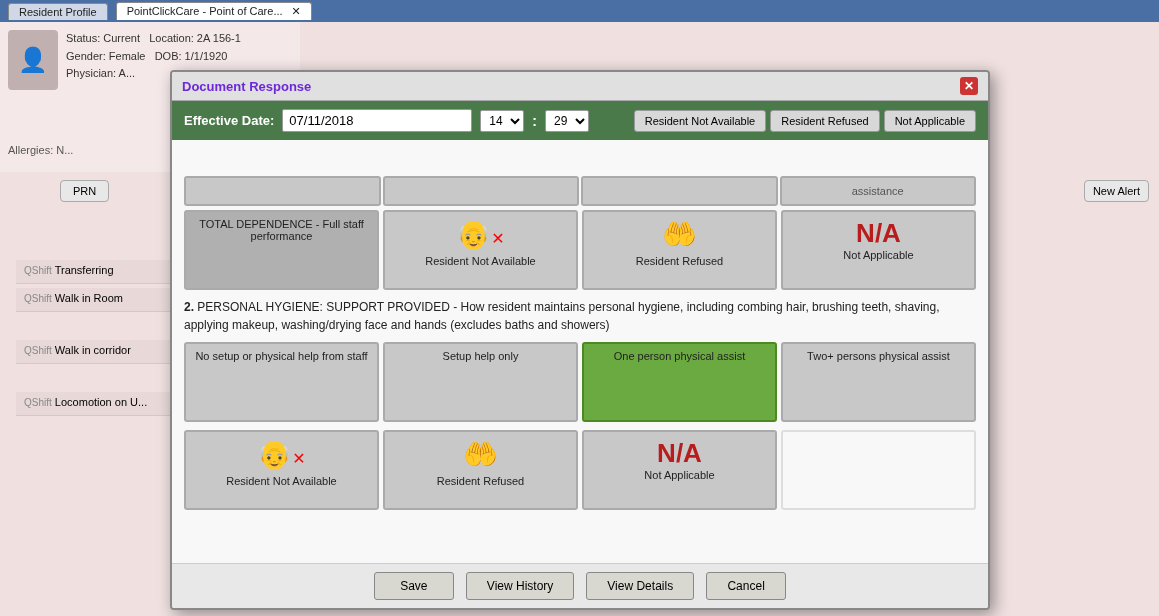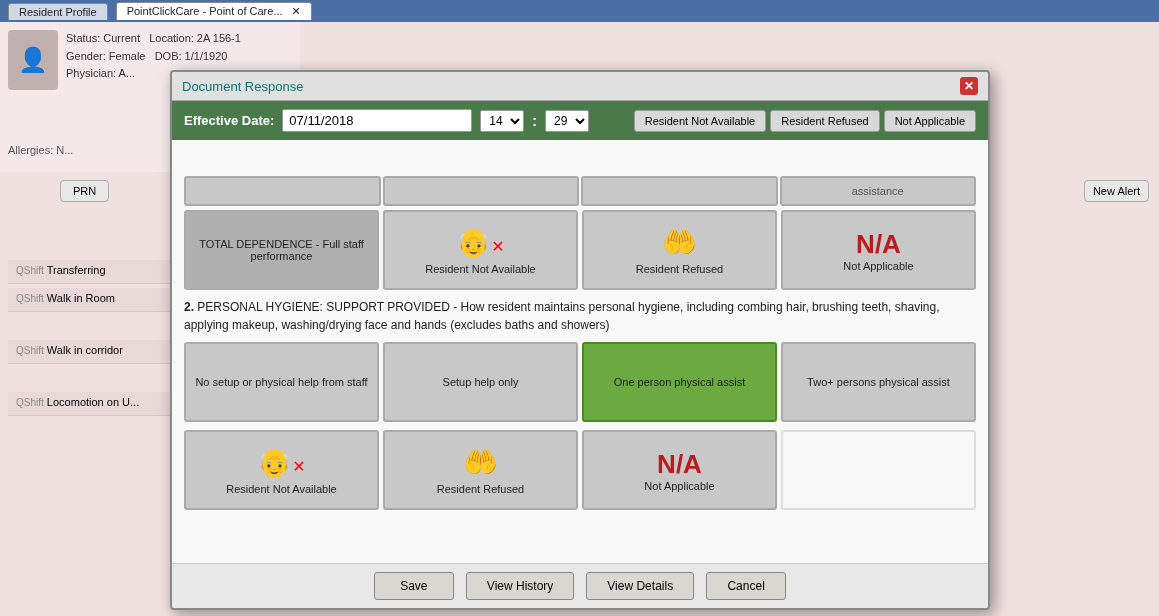--- a/index.html
+++ b/index.html
@@ -138,22 +138,22 @@
       border-bottom: 1px solid #aaa;
       padding: 5px 10px;
       display: flex;
       align-items: center;
       justify-content: space-between;
       border-radius: 3px 3px 0 0;
     }
 
     .modal-title {
       font-size: 13px;
-      font-weight: normal;
-      color: #0f766e;
+      font-weight: bold;
+      color: #6d28d9;
     }
 
     .modal-close-btn {
       background: #cc3333;
       color: #fff;
       border: none;
       border-radius: 3px;
       width: 18px;
       height: 18px;
       font-size: 12px;
@@ -237,21 +237,20 @@
     }
 
     .option-cell {
       background: #c8c8c8;
       border: 2px solid #aaa;
       border-radius: 3px;
       min-height: 80px;
       display: flex;
       flex-direction: column;
       align-items: center;
-      justify-content: center;
       text-align: center;
       padding: 6px;
       cursor: pointer;
       font-size: 11px;
       color: #222;
     }
 
     .option-cell.selected {
       background: #6aaa40;
       border-color: #4a8a20;
@@ -354,21 +353,21 @@
   </div>
 
   <div class="allergies-bar">
     <span>Allergies: N...</span>
   </div>
 
   <div style="position:absolute; top:180px; left:60px;">
     <button class="sidebar-btn">PRN</button>
   </div>
 
-  <div style="position:absolute; top:260px; left:8px; width:205px;">
+  <div style="position:absolute; top:260px; left:16px; width:205px;">
     <div class="qshift-item" style="top:0;">
       <span style="font-size:10px; color:#888;">QShift</span> <span>Transferring</span>
     </div>
     <div class="qshift-item" style="position:relative; top:0; margin-top:28px;">
       <span style="font-size:10px; color:#888;">QShift</span> <span>Walk in Room</span>
     </div>
     <div class="qshift-item" style="position:relative; top:0; margin-top:28px;">
       <span style="font-size:10px; color:#888;">QShift</span> <span>Walk in corridor</span>
     </div>
     <div class="qshift-item" style="position:relative; top:0; margin-top:28px;">

